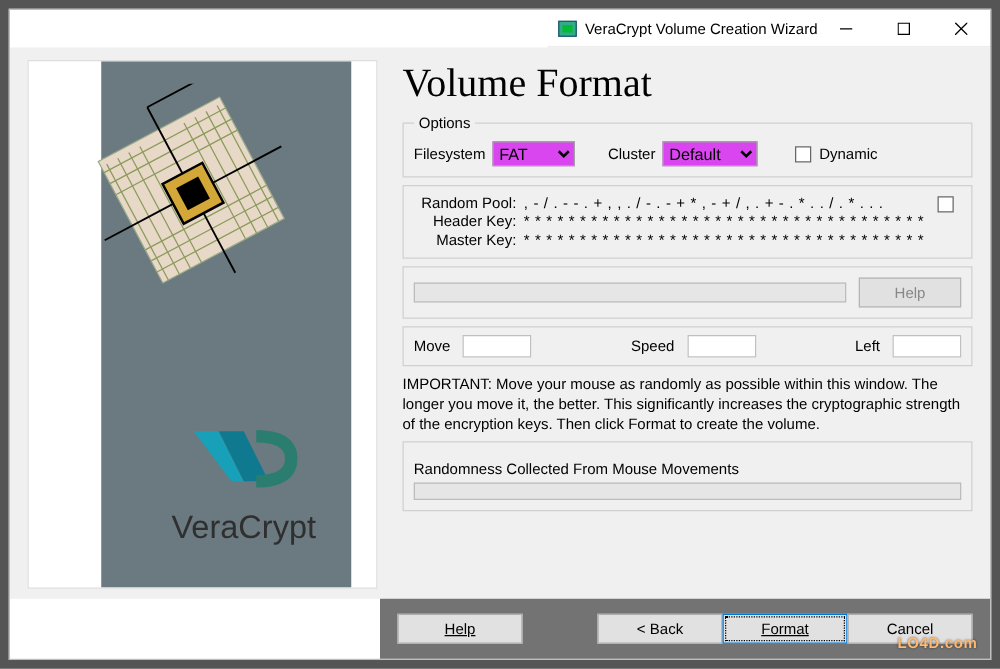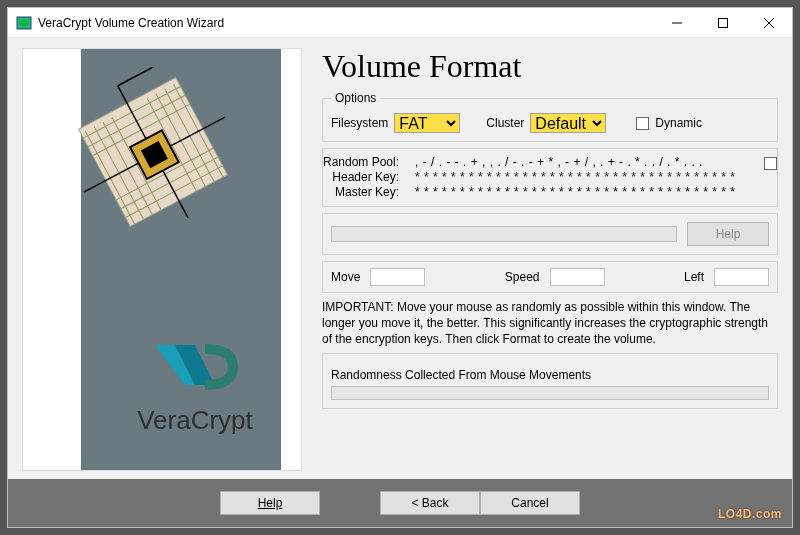--- a/index.html
+++ b/index.html
@@ -1,41 +1,41 @@
 <!DOCTYPE html>
 <html><head>
 <meta charset="utf-8">
 <style>
   * { box-sizing: border-box; font-family: "Segoe UI", Tahoma, sans-serif; }
   body { margin: 0; background: #555; width: 800px; height: 535px; position: relative; }
-  .frame { position: absolute; left: 7px; top: 7px; width: 786px; height: 521px; background: #fff; border: 1px solid #bfbfbf; display: flex; flex-direction: column; }
+  .frame { position: absolute; left: 7px; top: 7px; width: 786px; height: 521px; background: #fff; border: 1px solid #bfbfbf; display: flex; flex-direction: column; align-items: flex-end; }
   .titlebar { height: 30px; display: flex; align-items: center; border-bottom: 1px solid #e8e8e8; }
   .titlebar .app-icon { width: 16px; height: 16px; margin: 0 6px 0 8px; position: relative; }
   .titlebar .app-icon svg { width: 16px; height: 16px; }
   .titlebar .title { font-size: 12px; color: #000; flex: 1; }
   .winbtns { display: flex; height: 100%; }
   .winbtn { width: 46px; display: flex; align-items: center; justify-content: center; color: #222; }
   .winbtn svg { width: 10px; height: 10px; }
   .client { flex: 1; display: flex; padding: 10px 14px 8px 14px; gap: 20px; background: #f0f0f0; }
   .left { width: 280px; background: #fff; position: relative; overflow: hidden; border: 1px solid #ddd; }
   .left .stripe { position: absolute; left: 58px; top: 0; width: 200px; height: 100%; background: #6b7a80; }
   .left .chip { position: absolute; left: 40px; top: 18px; width: 180px; height: 170px; }
   .left .logo { position: absolute; left: 82px; top: 288px; width: 180px; text-align: center; }
   .left .logo .brand { font-size: 26px; color: #2f2f2f; font-weight: 400; margin-top: 4px; }
   .right { flex: 1; display: flex; flex-direction: column; font-size: 12px; color: #000; }
   .heading { font-family: "Times New Roman", serif; font-size: 32px; font-weight: 400; margin: 0 0 6px 0; }
   fieldset.grp { border: 1px solid #d0d0d0; margin: 0 0 6px 0; padding: 4px 8px 8px 8px; background: #f0f0f0; }
   fieldset.grp legend { font-size: 12px; padding: 0 4px; }
   .row { display: flex; align-items: center; gap: 6px; margin-top: 4px; }
   .row label { font-size: 12px; }
-  select.sel { font-size: 16px; height: 20px; border: 1px solid #a1a1a1; background: #fde047; }
+  select.sel { font-size: 13px; height: 20px; border: 1px solid #a1a1a1; background: #d946ef; }
   .sel.fs { width: 66px; }
   .sel.cl { width: 76px; }
   .cbx { width: 13px; height: 13px; border: 1px solid #666; background: #fff; display: inline-block; }
-  .pool-block { display: flex; border: 1px solid #d0d0d0; padding: 6px 0; font-size: 12px; line-height: 15px; align-items: flex-start; gap: 16px; }
+  .pool-block { display: flex; border: 1px solid #d0d0d0; padding: 6px 14px; font-size: 12px; line-height: 15px; align-items: flex-start; gap: 6px; }
   .pool-labels { text-align: right; white-space: pre; }
   .pool-values { flex: 1; font-family: "Segoe UI", monospace; letter-spacing: 0.5px; }
   .pool-cbx { align-self: flex-start; margin-top: 2px; }
   .progress-wrap { border: 1px solid #d0d0d0; padding: 8px; display: flex; gap: 10px; align-items: center; }
   .pbar { flex: 1; height: 16px; background: #e6e6e6; border: 1px solid #bcbcbc; }
   .abort { width: 82px; height: 24px; background: #e1e1e1; border: 1px solid #b4b4b4; color: #888; font-size: 12px; }
   .stats { border: 1px solid #d0d0d0; padding: 6px 8px; display: flex; gap: 10px; align-items: center; }
   .stat-lbl { font-size: 12px; }
   .stat-box { height: 18px; background: #fff; border: 1px solid #c0c0c0; display: inline-block; }
   .note { font-size: 12px; line-height: 16px; margin-top: 6px; }
@@ -181,19 +181,22 @@
   </div>
 
   <div class="footer">
     <div class="btn help">
         <u>Help</u>
       </div>
     <div style="width:60px"></div>
     <div class="btn">
         <span>&lt;  Back</span>
       </div>
+    <div class="btn format">
+        <u>Format</u>
+      </div>
     <div class="btn">
         <span>Cancel</span>
       </div>
   </div>
 </div>
 
 <div class="watermark">LO4D.com</div>
 
 </body></html>

